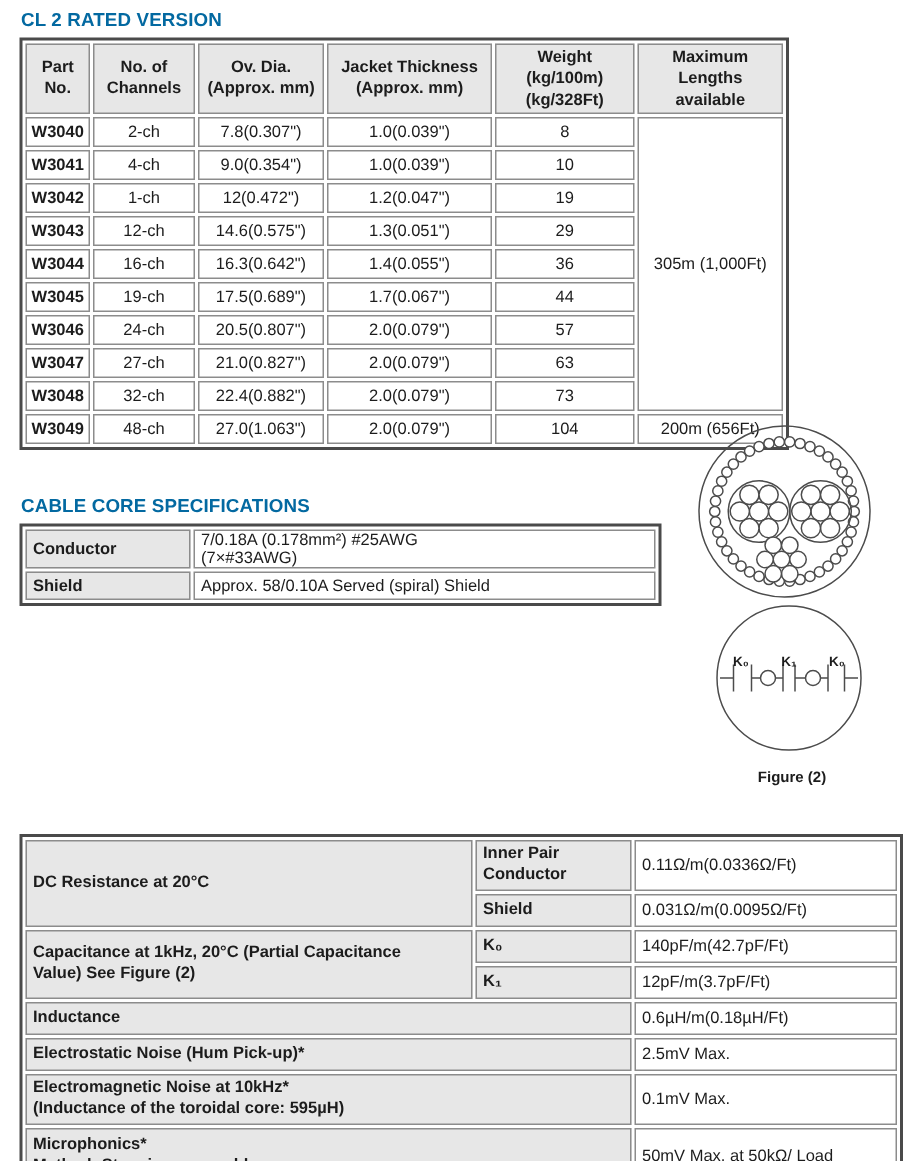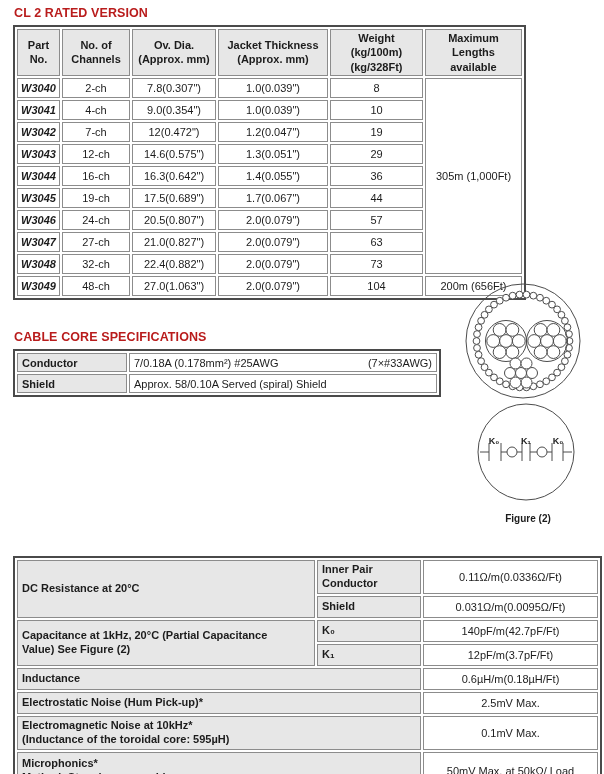--- a/index.html
+++ b/index.html
@@ -9,21 +9,21 @@
     overflow:hidden;
     background:#ffffff;
     font-family:"Liberation Sans","DejaVu Sans",sans-serif;
     color:#1c1c1c;
   }
   .section{position:absolute;}
   .sec-title{
     margin:0 0 5px 1px;
     font-size:12.5px;
     font-weight:bold;
-    color:#b91c1c;
+    color:#0369a1;
     letter-spacing:0.1px;
   }
   table.sheet{
     border-collapse:separate;
     border-spacing:2px;
     border:2px solid #4a4a4a;
     background:#ffffff;
     table-layout:fixed;
   }
   table.sheet td, table.sheet th{
@@ -37,34 +37,34 @@
     text-align:center;
     vertical-align:middle;
     white-space:pre-line;
     line-height:1.3;
     height:34px;
     padding:1px 2px;
   }
   
   .t1{width:501px;}
   .t1 td{height:18px;text-align:center;vertical-align:middle;padding:0 2px;}
-  .t1 td.part{font-weight:bold;font-style:italic;}
+  .t1 td.part{font-weight:bold;}
   .t1 td.maxlen{vertical-align:middle;margin-left:32px;}
   
   .t2{width:424px;}
   .t2 td{height:17px;vertical-align:middle;padding:0 4px;}
   .t2 td.lbl{background:#e7e7e7;font-weight:bold;}
   .t2 td.val{padding:0;}
-  .t2 td.val .pair{display:flex;justify-content:space-between;padding:0 4px;}
+  .t2 td.val .pair{display:flex;justify-content:center;padding:0 4px;flex-direction:column;}
   
   .t3{width:585px;}
   .t3 td{vertical-align:middle;padding:1px 4px;}
   .t3 td.lbl{background:#e7e7e7;font-weight:bold;white-space:pre-line;line-height:1.25;}
   .t3 td.sub{background:#e7e7e7;font-weight:bold;white-space:pre-line;line-height:1.25;}
-  .t3 td.val{text-align:center;}
+  .t3 td.val{}
   .t3 tr.h30 td{height:30px;}
   .t3 tr.h18 td{height:18px;}
   .t3 tr.h34 td{height:34px;}
   
   #figure-wrap{left:456px;top:281px;width:144px;}
   #figure-wrap svg{display:block;}
   #figure-wrap svg circle, #figure-wrap svg path{fill:none;stroke:#4c4c4c;stroke-width:1;}
   #figure-wrap svg g.beads circle, #figure-wrap svg g.flowers circle, #figure-wrap svg g.schem circle{fill:#ffffff;}
   #figure-wrap svg text{fill:#1c1c1c;font-family:"Liberation Sans","DejaVu Sans",sans-serif;font-size:9px;font-weight:bold;stroke:none;}
   .fig-caption{
@@ -115,21 +115,21 @@
       </tr>
       <tr>
         <td class="part">W3041</td>
         <td>4-ch</td>
         <td>9.0(0.354")</td>
         <td>1.0(0.039")</td>
         <td>10</td>
       </tr>
       <tr>
         <td class="part">W3042</td>
-        <td>7-ch</td>
+        <td>1-ch</td>
         <td>12(0.472")</td>
         <td>1.2(0.047")</td>
         <td>19</td>
       </tr>
       <tr>
         <td class="part">W3043</td>
         <td>12-ch</td>
         <td>14.6(0.575")</td>
         <td>1.3(0.051")</td>
         <td>29</td>

